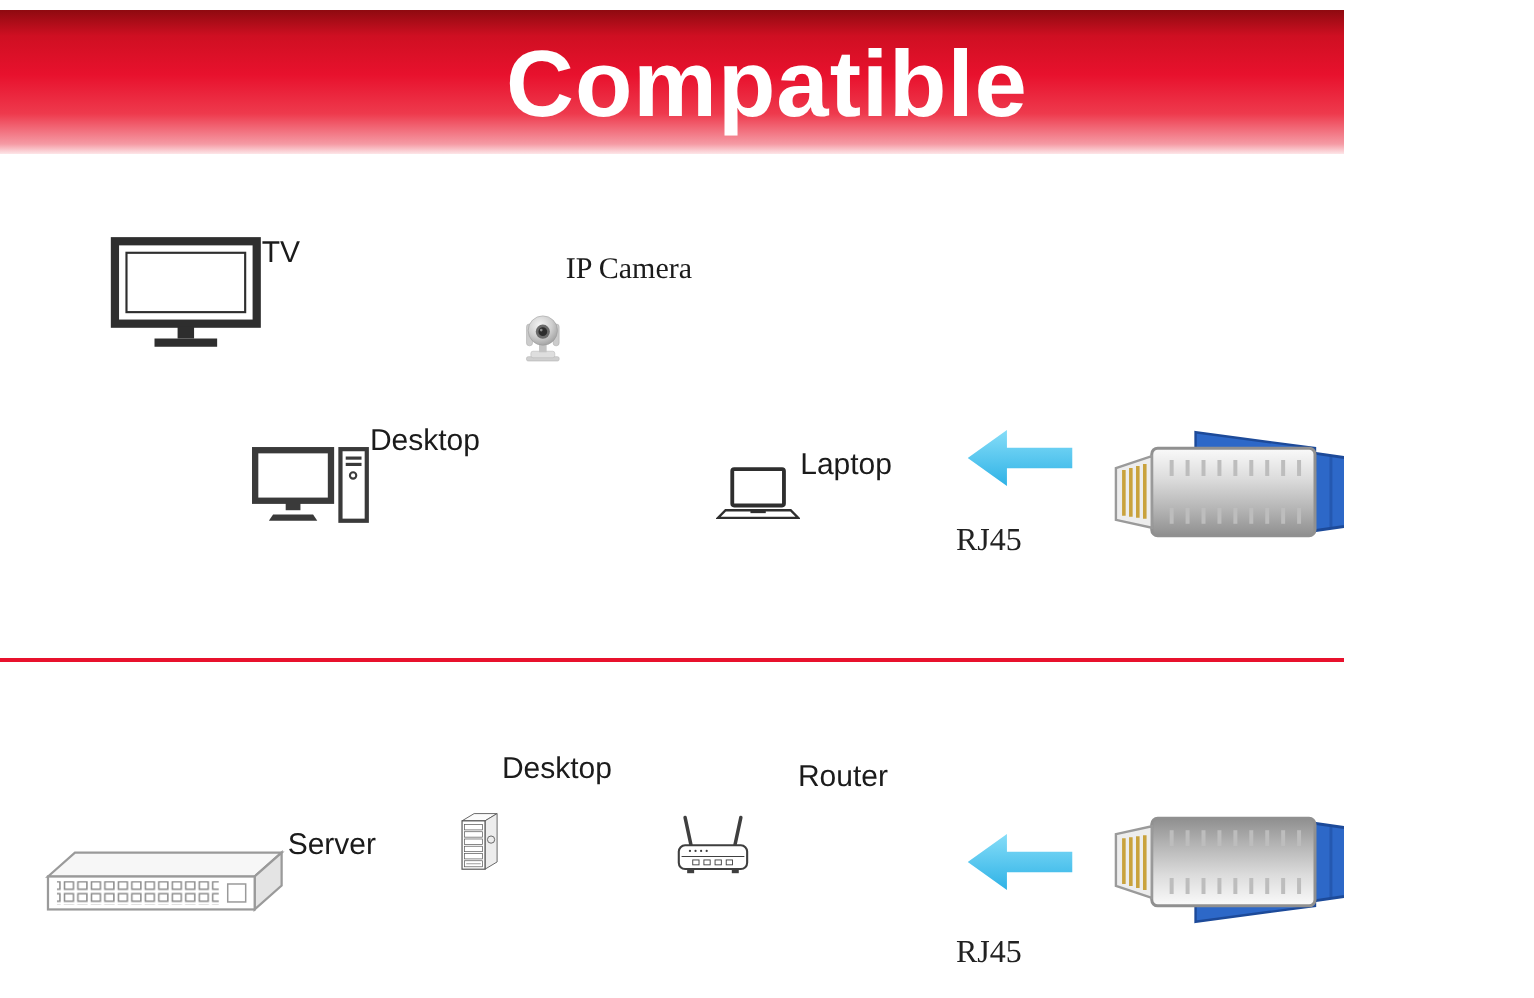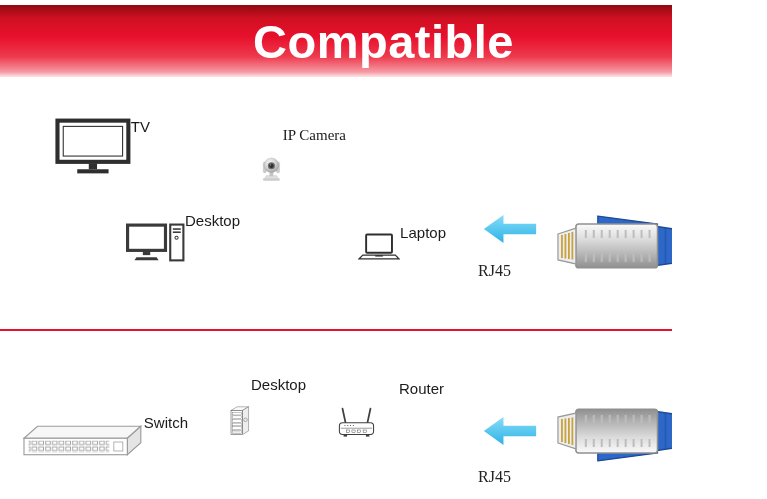--- a/index.html
+++ b/index.html
@@ -157,21 +157,21 @@
         <pattern id="swPorts" width="9" height="8" patternUnits="userSpaceOnUse">
           <rect x="1" y="1.5" width="6" height="5" fill="#ffffff" stroke="#8a8a8a" stroke-width="1"></rect>
         </pattern>
       </defs>
       <polygon points="8,30 146,30 164,14 26,14" fill="#f7f7f7" stroke="#9a9a9a" stroke-width="1.5"></polygon>
       <polygon points="146,30 164,14 164,36 146,52" fill="#e4e4e4" stroke="#9a9a9a" stroke-width="1.5"></polygon>
       <rect x="8" y="30" width="138" height="22" fill="#ffffff" stroke="#9a9a9a" stroke-width="1.5"></rect>
       <rect x="14" y="33" width="108" height="16" fill="url(#swPorts)"></rect>
       <rect x="128" y="35" width="12" height="12" fill="none" stroke="#9a9a9a"></rect>
     </svg>
-    <span class="device-label">Switch</span>
+    <span class="device-label">Server</span>
   </div>
 
   <div class="device dev-server">
     <svg viewBox="0 0 76 102" width="76" height="102">
       <polygon points="10,16 48,16 68,4 30,4" fill="#fbfbfb" stroke="#5a5a5a" stroke-width="1.5"></polygon>
       <polygon points="48,16 68,4 68,84 48,96" fill="#ededed" stroke="#5a5a5a" stroke-width="1.5"></polygon>
       <rect x="10" y="16" width="38" height="80" fill="#ffffff" stroke="#5a5a5a" stroke-width="2"></rect>
       <circle cx="58" cy="47" r="6" fill="none" stroke="#5a5a5a" stroke-width="1.5"></circle>
       <rect x="14" y="22" width="30" height="9" fill="none" stroke="#5a5a5a" stroke-width="1.2"></rect>
       <rect x="14" y="34" width="30" height="9" fill="none" stroke="#5a5a5a" stroke-width="1.2"></rect>

